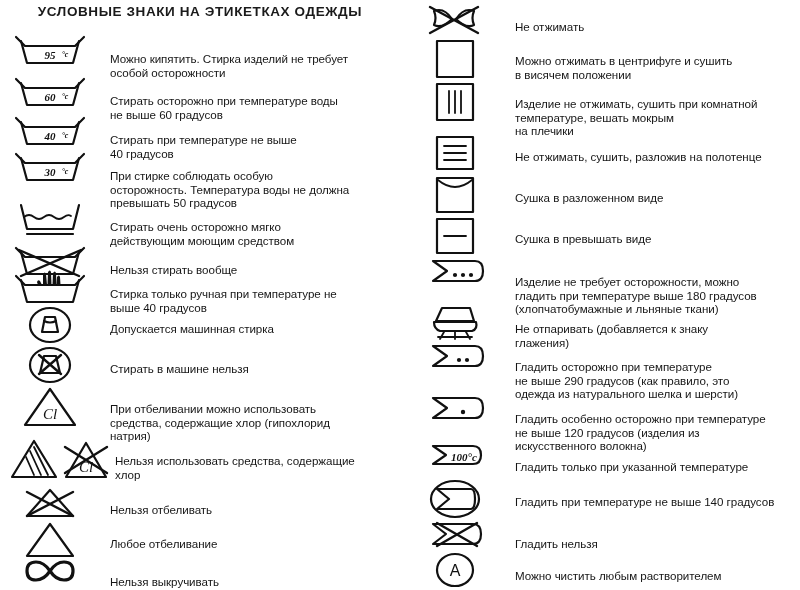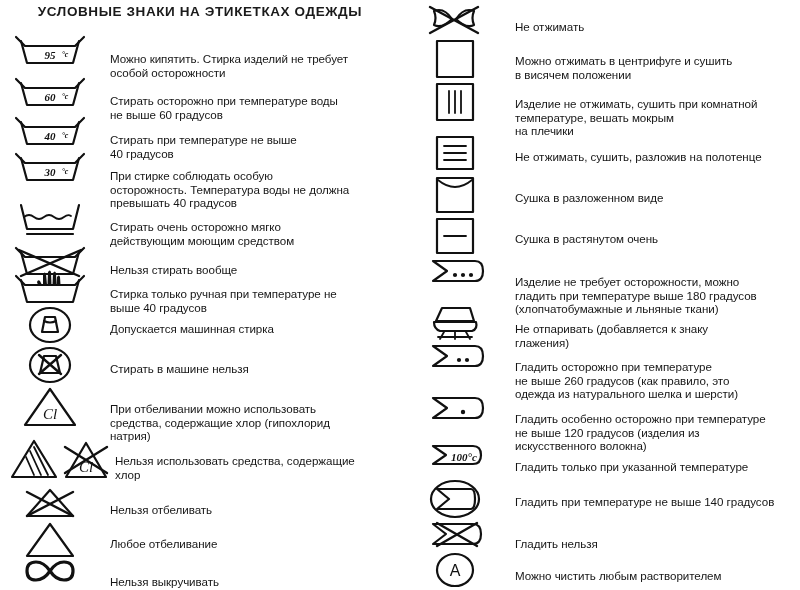--- a/index.html
+++ b/index.html
@@ -111,21 +111,21 @@
       <div class="icon-cell">
         <svg width="74" height="34" viewBox="0 0 74 34">
           <path class="st" d="M8 6 L14 28 L60 28 L66 6"></path>
           <path class="st" d="M3 2 L12 11 L62 11 L71 2"></path>
           <text class="tmp" x="37" y="24" text-anchor="middle">30</text>
           <text class="tmp-s" x="52" y="22" text-anchor="middle">°c</text>
         </svg>
       </div>
       <div class="txt">При стирке соблюдать особую
 осторожность. Температура воды не должна
-превышать 40 градусов</div>
+превышать 50 градусов</div>
     </div>
 
     <div class="row" style="top:203px">
       <div class="icon-cell">
         <svg width="74" height="34" viewBox="0 0 74 34">
           <path class="st" d="M8 2 L14 26 L60 26 L66 2"></path>
           <path class="st-thin" d="M11 14 q5 -4 10 0 q5 4 10 0 q5 -4 10 0 q5 4 10 0 q4 -3 7 -1"></path>
           <line class="st" x1="14" y1="31" x2="60" y2="31"></line>
         </svg>
       </div>
@@ -305,21 +305,21 @@
       <div class="txt">Сушка в разложенном виде</div>
     </div>
 
     <div class="row" style="top:215px">
       <div class="icon-cell">
         <svg width="52" height="42" viewBox="0 0 52 42">
           <rect class="st" x="8" y="4" width="36" height="34"></rect>
           <line class="st-thin" x1="15" y1="21" x2="37" y2="21"></line>
         </svg>
       </div>
-      <div class="txt">Сушка в растянутом очень</div>
+      <div class="txt">Сушка в превышать виде</div>
     </div>
 
     <div class="row" style="top:258px">
       <div class="icon-cell">
         <svg width="72" height="30" viewBox="0 0 72 30">
           <path class="st" d="M14 3 L56 3 q8 0 8 10 q0 10 -8 10 L14 23 L28 13 Z"></path>
           <circle cx="36" cy="17" r="2.1" fill="#111"></circle>
           <circle cx="44" cy="17" r="2.1" fill="#111"></circle>
           <circle cx="52" cy="17" r="2.1" fill="#111"></circle>
         </svg>
@@ -346,21 +346,21 @@
 
     <div class="row" style="top:343px">
       <div class="icon-cell">
         <svg width="72" height="30" viewBox="0 0 72 30">
           <path class="st" d="M14 3 L56 3 q8 0 8 10 q0 10 -8 10 L14 23 L28 13 Z"></path>
           <circle cx="40" cy="17" r="2.1" fill="#111"></circle>
           <circle cx="48" cy="17" r="2.1" fill="#111"></circle>
         </svg>
       </div>
       <div class="txt">Гладить осторожно при температуре
-не выше 260 градусов (как правило, это
+не выше 290 градусов (как правило, это
 одежда из натурального шелка и шерсти)</div>
     </div>
 
     <div class="row" style="top:395px">
       <div class="icon-cell">
         <svg width="72" height="30" viewBox="0 0 72 30">
           <path class="st" d="M14 3 L56 3 q8 0 8 10 q0 10 -8 10 L14 23 L28 13 Z"></path>
           <circle cx="44" cy="17" r="2.2" fill="#111"></circle>
         </svg>
       </div>

